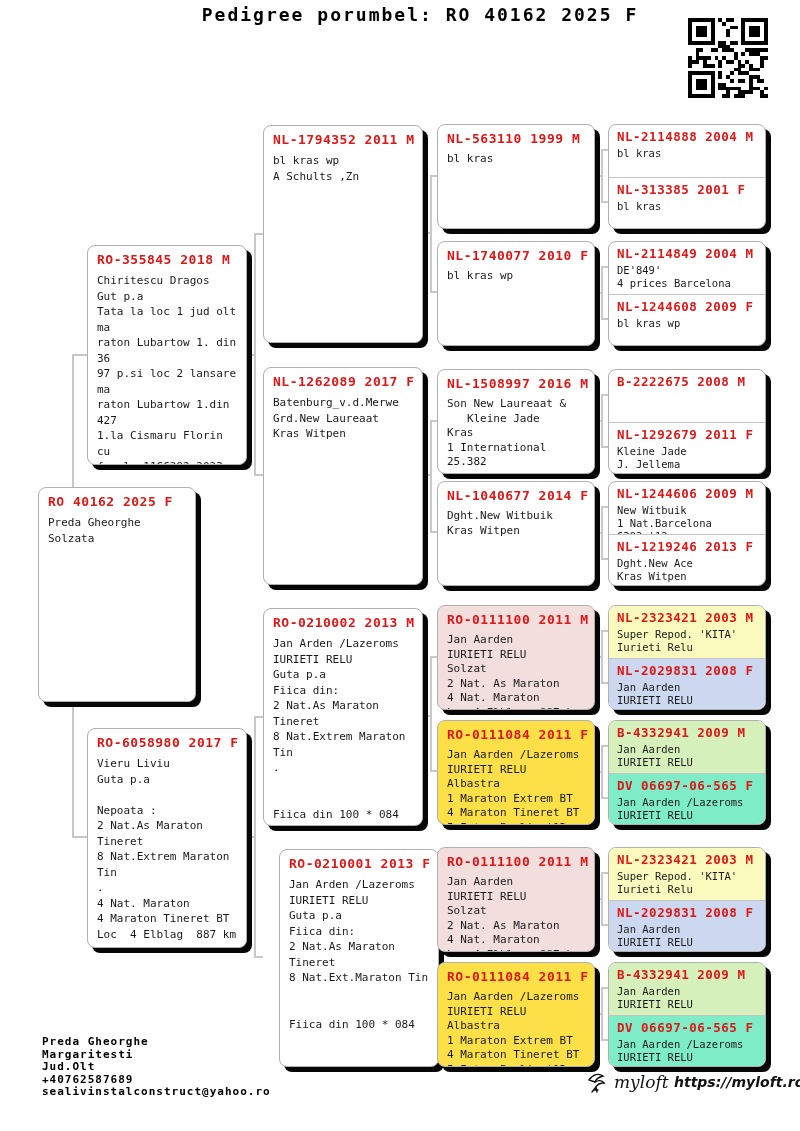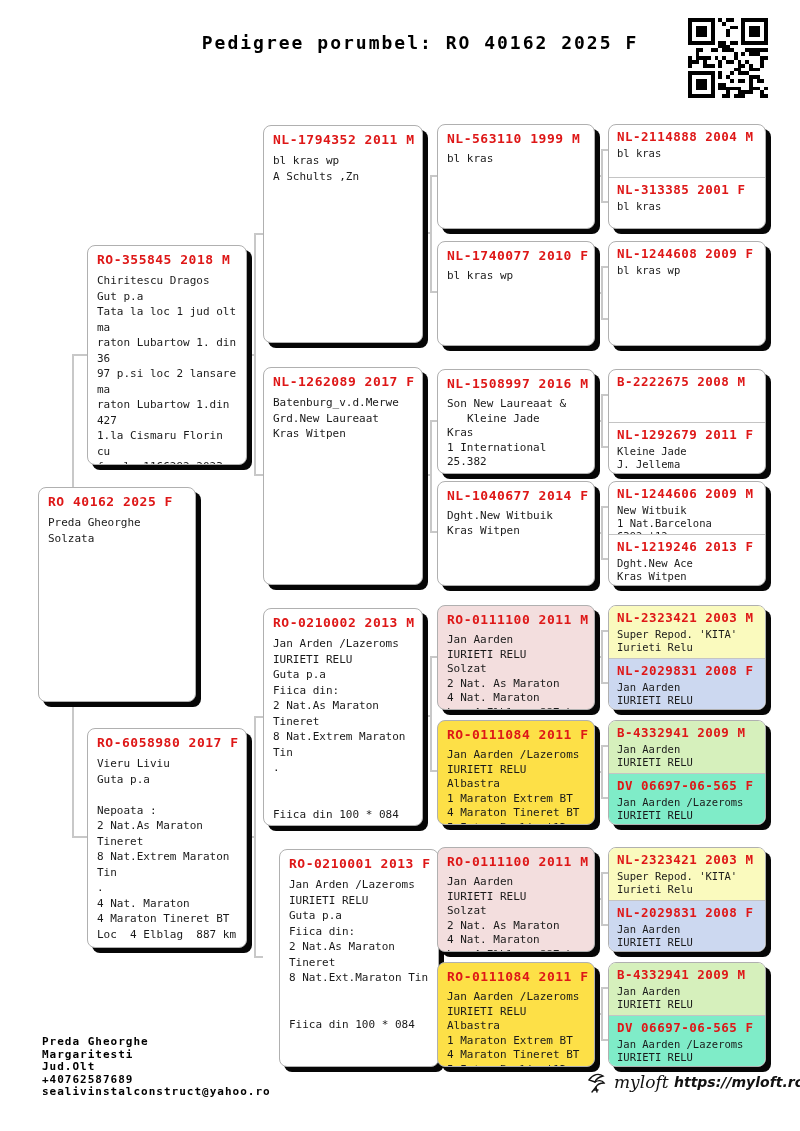--- a/index.html
+++ b/index.html
@@ -1,18 +1,18 @@
 <!DOCTYPE html>
 <html><head>
 <meta charset="utf-8">
 <style>
   html,body{margin:0;padding:0;background:#ffffff;}
   .page{position:relative;width:800px;height:1131px;background:#ffffff;overflow:hidden;
         font-family:"DejaVu Sans Mono",monospace;color:#1a1a1a;}
-  .title{position:absolute;left:0;top:32px;width:800px;padding-left:40px;box-sizing:border-box;
+  .title{position:absolute;left:0;top:4px;width:800px;padding-left:40px;box-sizing:border-box;
          text-align:center;font-size:18px;font-weight:bold;letter-spacing:2px;color:#000;}
   .qr{position:absolute;left:688px;top:18px;width:80px;height:80px;background:#fff;}
   .qr svg{width:80px;height:80px;display:block;}
   
   .box{position:absolute;background:#fff;border:1px solid #b0b0b0;border-radius:8px;
        box-shadow:5px 5px 0 #060606;padding:6px 9px;box-sizing:border-box;overflow:hidden;z-index:2;}
   .bid{color:#de1717;font-weight:bold;font-size:13px;letter-spacing:0.5px;margin-bottom:6px;white-space:nowrap;}
   .btxt{font-size:11px;line-height:15.5px;white-space:pre-wrap;}
   .g4 .btxt{line-height:14.5px;}
   .bg-pink{background:#f3dede;}
@@ -365,20 +365,25 @@
       <div class="bid">NL-2114888 2004 M</div>
       <div class="btxt">bl kras</div>
     </div>
     <div class="cell">
       <div class="bid">NL-313385 2001 F</div>
       <div class="btxt">bl kras</div>
     </div>
   </div>
   <div class="pair" style="left:608px;top:241px;width:158px;height:105px">
     <div class="cell">
+      <div class="bid">NL-2114849 2004 M</div>
+      <div class="btxt">DE'849'
+4 prices Barcelona</div>
+    </div>
+    <div class="cell">
       <div class="bid">NL-1244608 2009 F</div>
       <div class="btxt">bl kras wp</div>
     </div>
   </div>
   <div class="pair" style="left:608px;top:369px;width:158px;height:105px">
     <div class="cell">
       <div class="bid">B-2222675 2008 M</div>
     </div>
     <div class="cell">
       <div class="bid">NL-1292679 2011 F</div>

